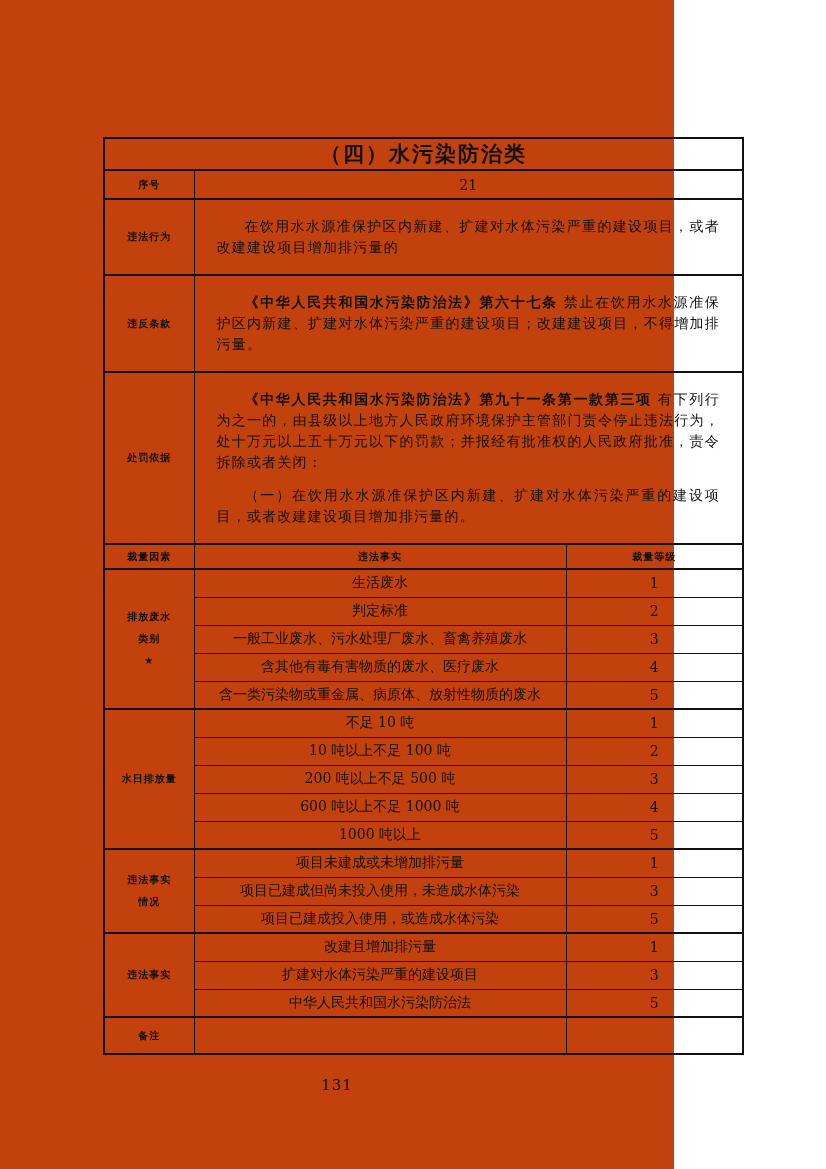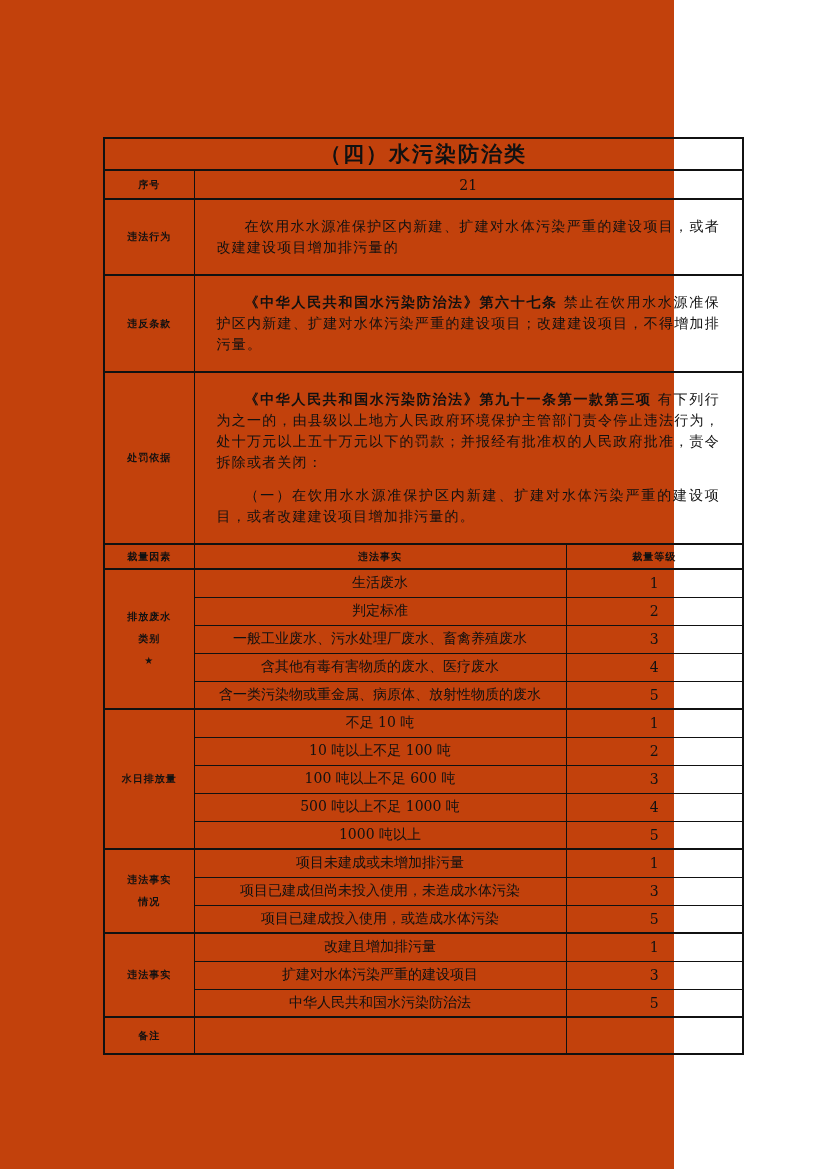--- a/index.html
+++ b/index.html
@@ -148,25 +148,25 @@
       <tr class="thick-top h-crit">
         <td class="lbl factor" rowspan="5">水日排放量</td>
         <td class="ctr">不足 10 吨</td>
         <td class="ctr">1</td>
       </tr>
       <tr class="h-crit">
         <td class="ctr">10 吨以上不足 100 吨</td>
         <td class="ctr">2</td>
       </tr>
       <tr class="h-crit">
-        <td class="ctr">100 吨以上不足 600 吨</td>
-        <td class="ctr">3</td>
-      </tr>
-      <tr class="h-crit">
-        <td class="ctr">500 吨以上不足 1000 吨</td>
+        <td class="ctr">200 吨以上不足 500 吨</td>
+        <td class="ctr">3</td>
+      </tr>
+      <tr class="h-crit">
+        <td class="ctr">600 吨以上不足 1000 吨</td>
         <td class="ctr">4</td>
       </tr>
       <tr class="h-crit">
         <td class="ctr">1000 吨以上</td>
         <td class="ctr">5</td>
       </tr>
 
       <tr class="thick-top h-crit">
         <td class="lbl factor" rowspan="3">违法事实
 情况</td>
@@ -197,13 +197,14 @@
       </tr>
 
       <tr class="thick-top h-remark">
         <td class="lbl">备注</td>
         <td></td>
         <td></td>
       </tr>
     </tbody>
   </table>
 
+  <div class="page-number">131</div>
 </div>
 
 </body></html>

